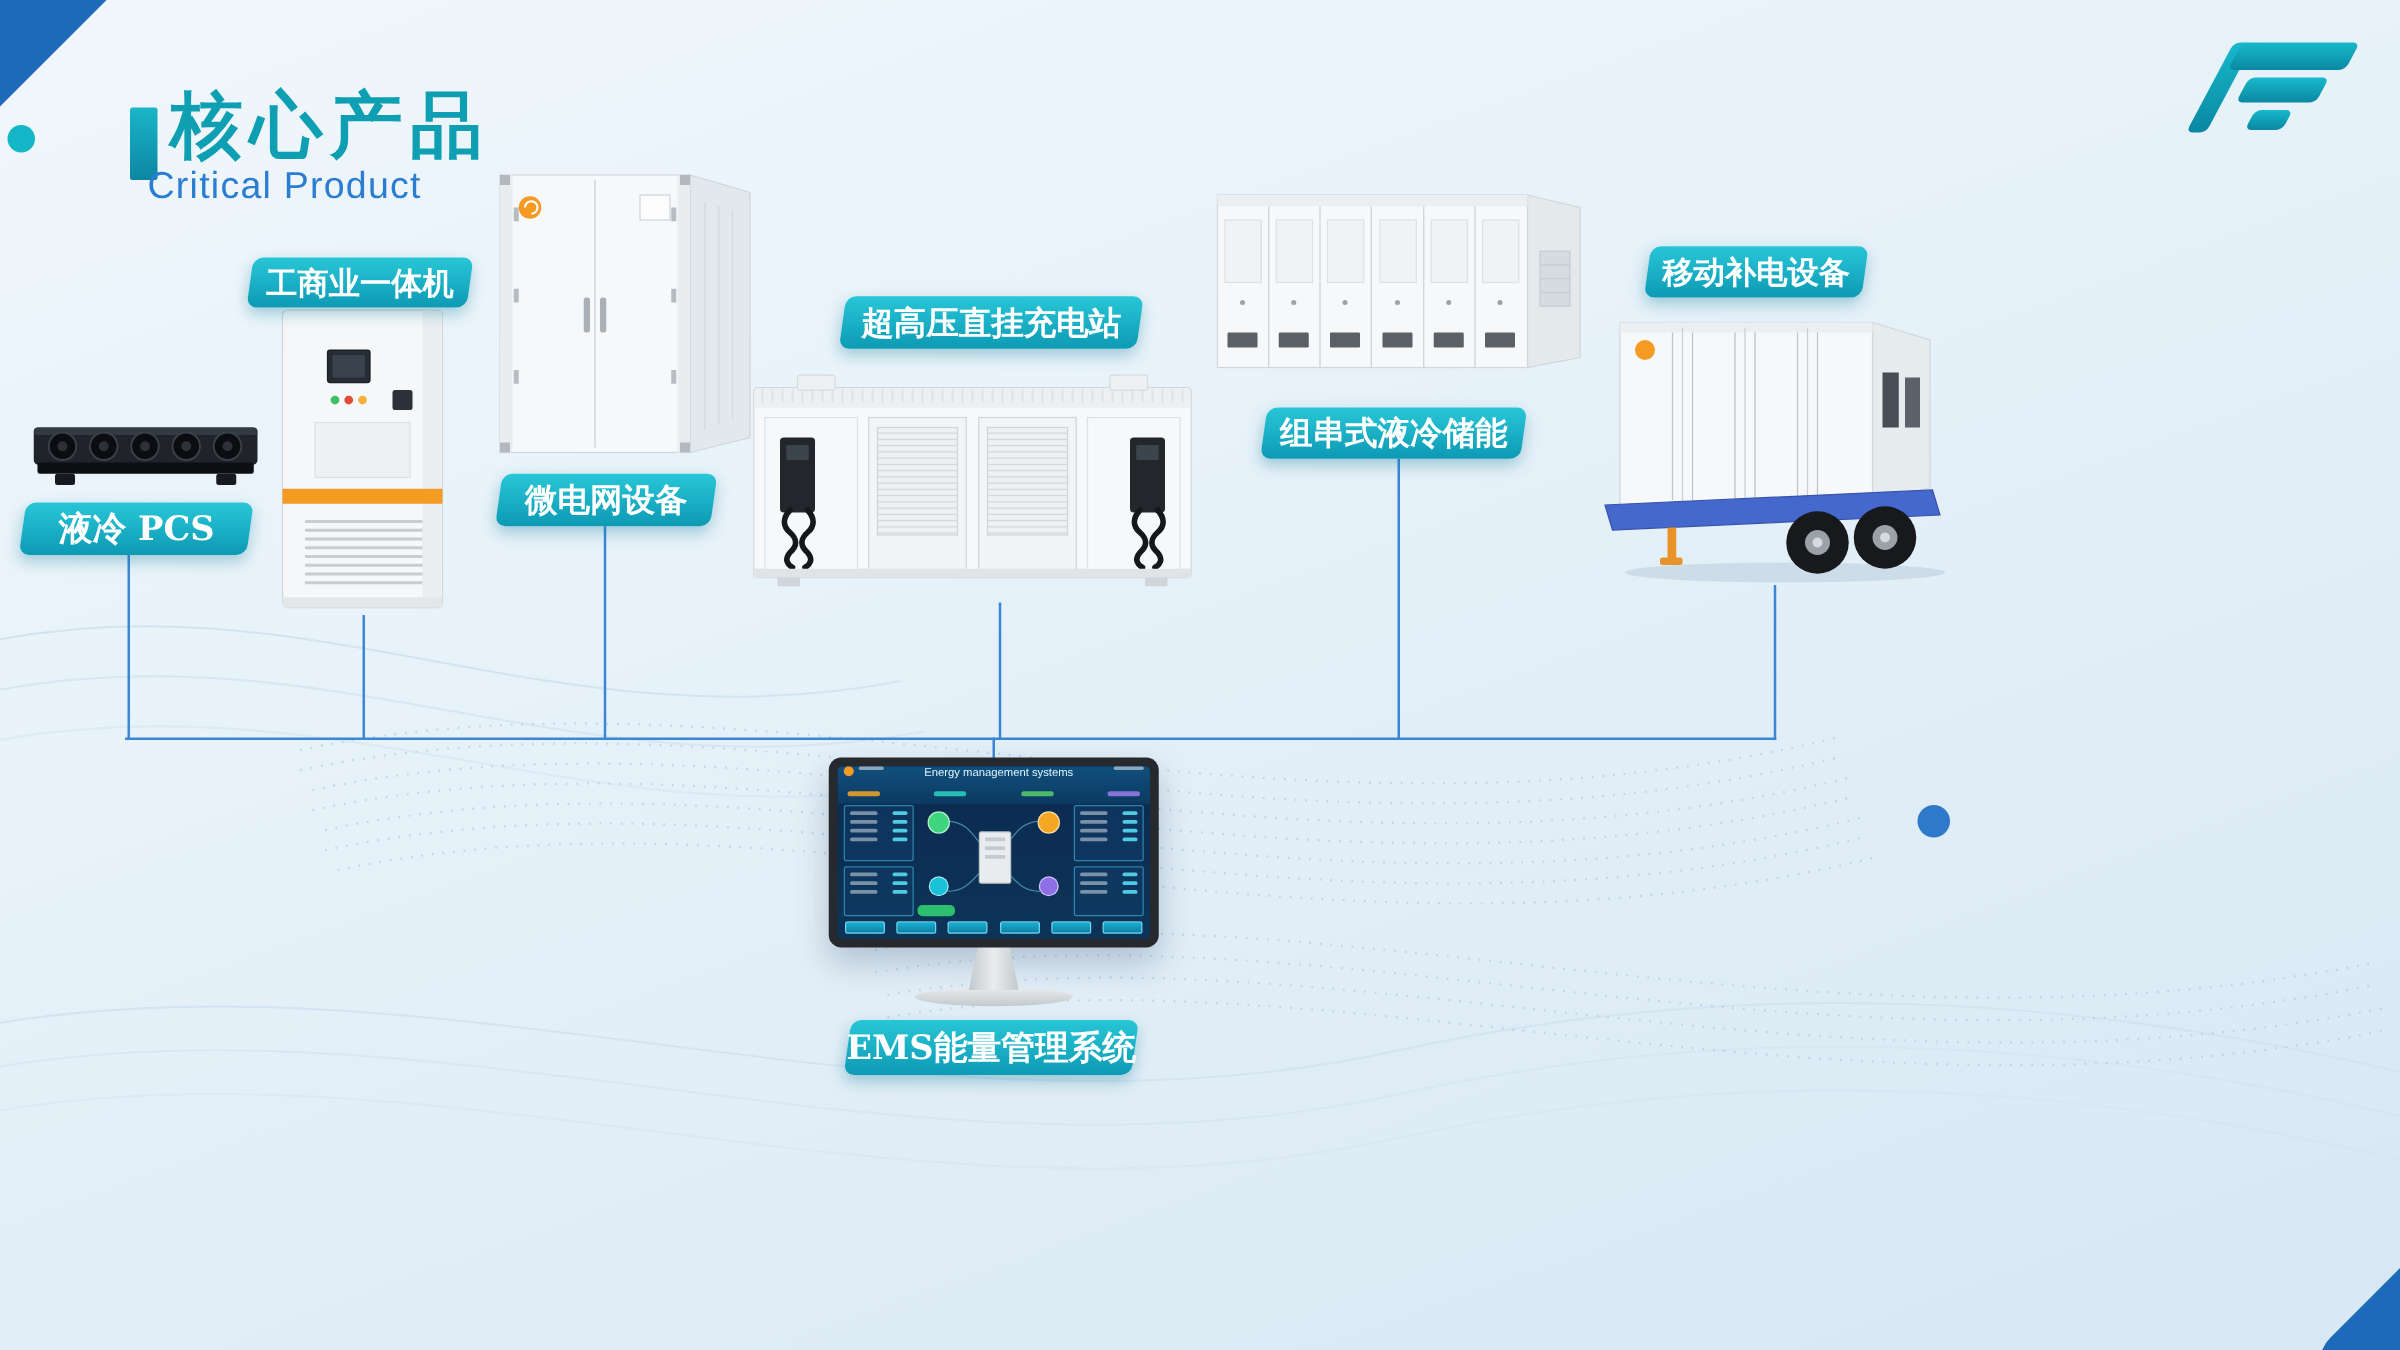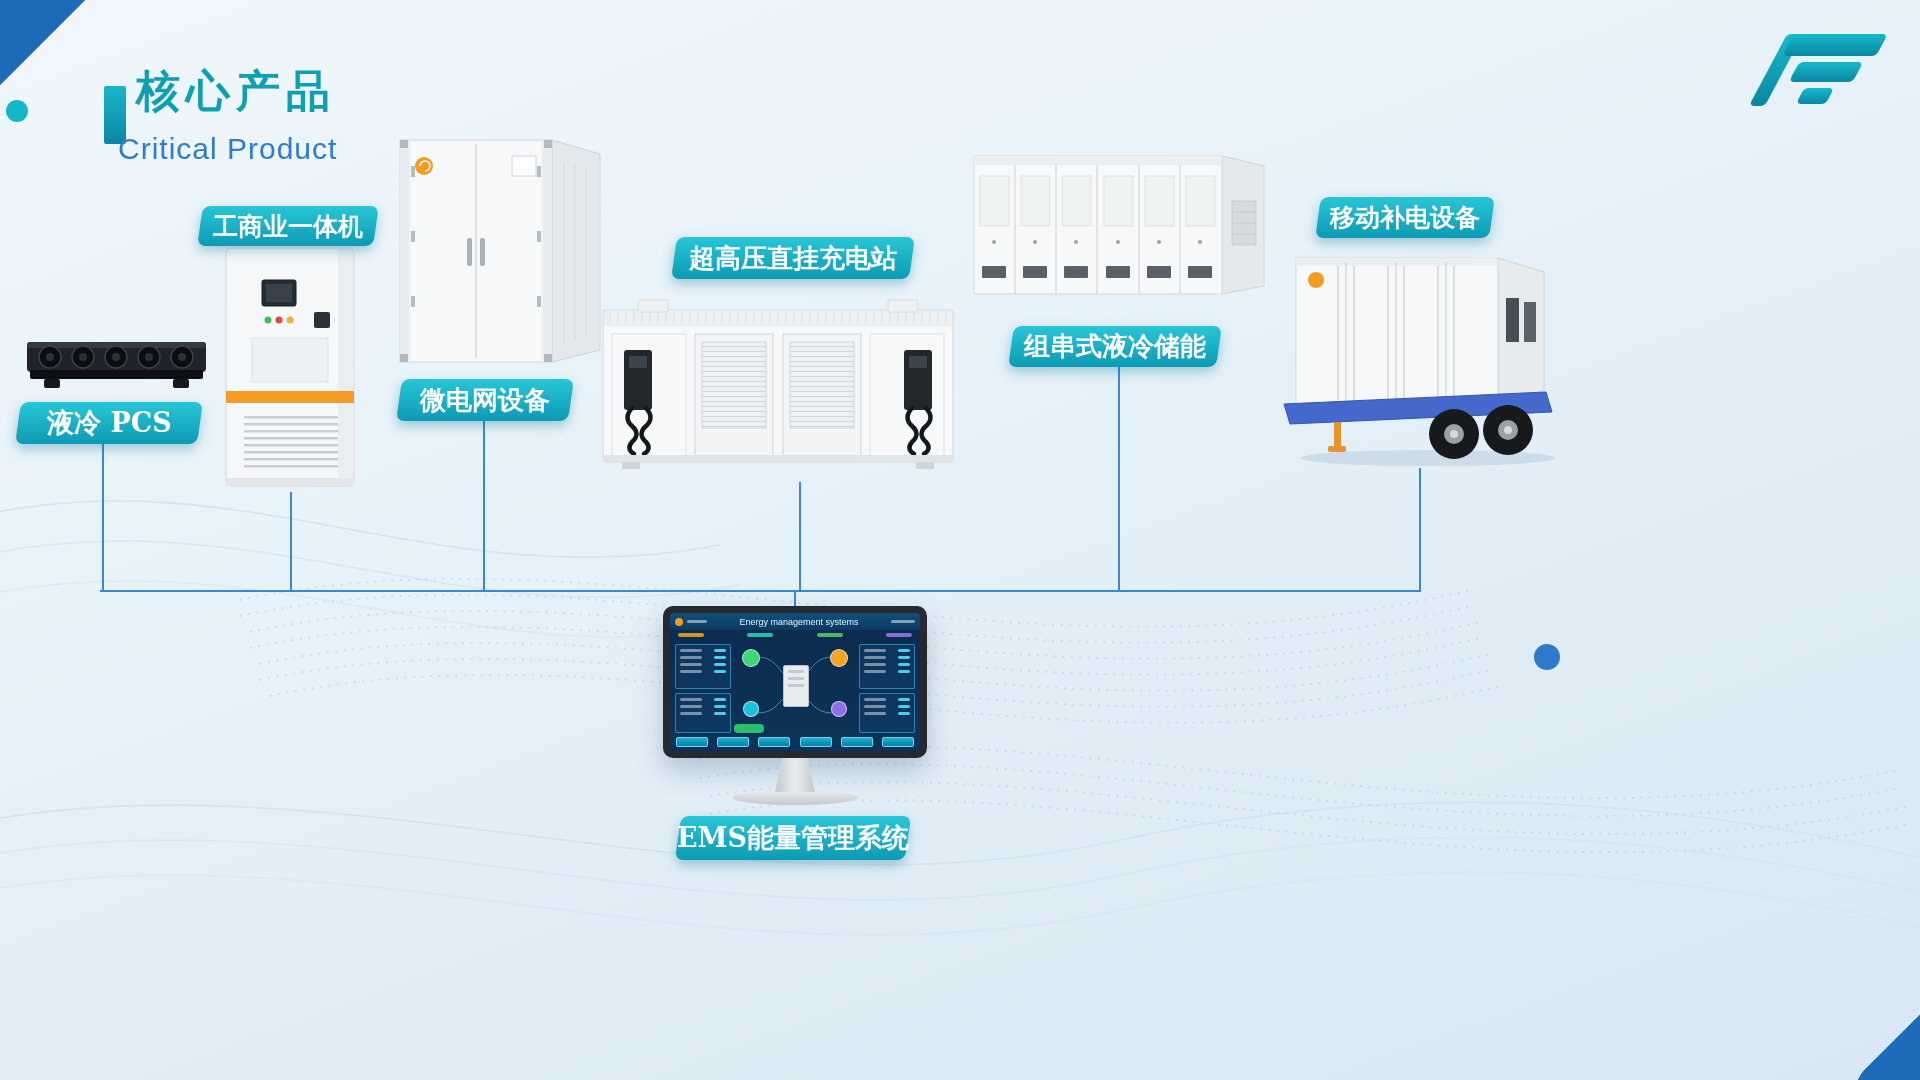--- a/index.html
+++ b/index.html
@@ -7,21 +7,21 @@
          background:linear-gradient(160deg,#f0f7fc 0%,#e4f0f8 50%,#d7e7f3 100%);
          font-family:"Liberation Sans",sans-serif;}
   
   .bg-waves{position:absolute;left:0;top:0;z-index:0;}
   
   .corner-pill{position:absolute;border-radius:48px;transform:rotate(-45deg);}
   .dot{position:absolute;border-radius:50%;}
   
   .title-bar{position:absolute;left:104px;top:86px;width:22px;height:58px;border-radius:2px;
              background:linear-gradient(180deg,#1ab6c8,#0c86a2);z-index:3;}
-  .title-zh{position:absolute;left:136px;top:62px;font-size:44px;font-weight:700;color:#0f9fb3;
+  .title-zh{position:absolute;left:136px;top:62px;font-size:58px;font-weight:700;color:#0f9fb3;
             letter-spacing:6px;z-index:3;}
   .title-en{position:absolute;left:118px;top:132px;font-size:30px;color:#2a7dd0;letter-spacing:1px;z-index:3;}
   
   .logo{position:absolute;left:1758px;top:34px;width:130px;height:80px;z-index:3;}
   .logo span{position:absolute;border-radius:5px;background:linear-gradient(180deg,#17b9cb,#0a87a2);
              transform:skewX(-28deg);}
   
   .pill{position:absolute;z-index:3;display:flex;align-items:center;justify-content:center;
         background:linear-gradient(180deg,#28c6d7,#0d9ab4);border-radius:8px;
         transform:skewX(-8deg);box-shadow:0 5px 12px rgba(10,120,150,.35);}
@@ -31,21 +31,21 @@
   .conn{position:absolute;background:#3b87d6;z-index:1;}
   
   .prod{position:absolute;z-index:2;}
   .prod svg{display:block;width:100%;height:100%;}
   
   .monitor{position:absolute;left:663px;top:606px;width:264px;z-index:2;}
   .m-bezel{width:250px;height:138px;background:#26292e;border-radius:10px;padding:7px;
            box-shadow:0 12px 26px rgba(30,60,100,.25);}
   .m-screen{position:relative;width:250px;height:138px;background:linear-gradient(180deg,#0b2a4e,#0d3458);
             border-radius:4px;overflow:hidden;}
-  .m-topbar{position:absolute;left:0;top:0;right:0;height:17px;display:flex;align-items:center;
+  .m-topbar{position:absolute;left:0;top:0;right:0;height:30px;display:flex;align-items:flex-start;
             gap:4px;padding:0 5px;background:linear-gradient(180deg,#10507c,#0c3a62);}
   .m-logo{width:8px;height:8px;border-radius:50%;background:#f59a23;flex:0 0 auto;}
   .m-title{flex:1;text-align:center;font-size:9px;color:#dff4ff;white-space:nowrap;overflow:hidden;}
   .m-bar{height:3px;border-radius:2px;background:rgba(255,255,255,.5);flex:0 0 auto;}
   .m-subbar{position:absolute;top:20px;left:8px;right:8px;display:flex;justify-content:space-between;}
   .m-chip{width:26px;height:4px;border-radius:2px;}
   .m-panel{position:absolute;width:56px;border:1px solid rgba(70,200,235,.55);
            background:rgba(16,60,105,.55);border-radius:2px;padding:4px;box-sizing:border-box;
            display:flex;flex-direction:column;gap:4px;}
   .m-row{display:flex;justify-content:space-between;}

